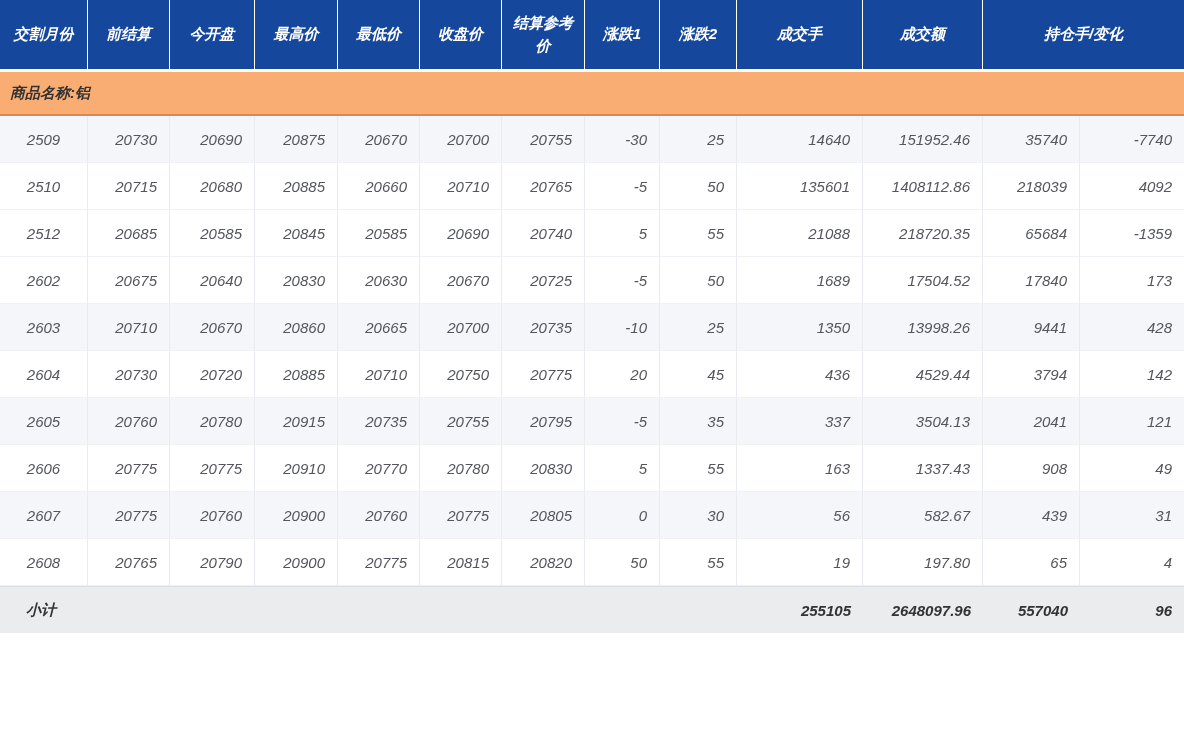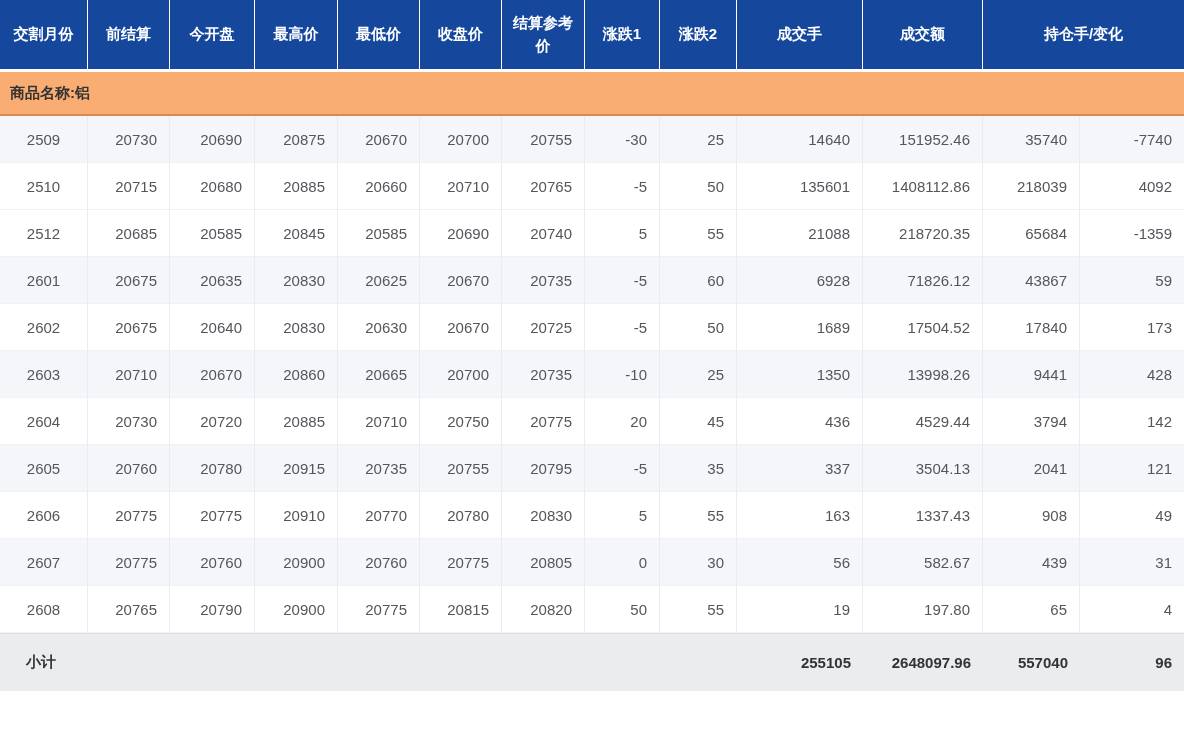--- a/index.html
+++ b/index.html
@@ -12,21 +12,21 @@
     --body-text:#54565B;
     --footer-bg:#EBECEE;
     --footer-text:#333333;
     --grid-v:#E9EBF0;
     --grid-h:#F0F1F5;
   }
   *{box-sizing:border-box;}
   html,body{margin:0;padding:0;background:#fff;}
   body{font-family:"Liberation Sans","DejaVu Sans",sans-serif;}
   .table-wrap{
-    width:1184px;height:730px;overflow:hidden;background:#fff;
+    width:1184px;height:730px;overflow:hidden;background:#fff;font-style:italic;
   }
   table.quotes{
     width:1184px;border-collapse:separate;border-spacing:0;table-layout:fixed;
   }
   table.quotes thead th{
     background:var(--header-bg);color:var(--header-text);
     font-size:15px;font-weight:bold;text-align:center;vertical-align:middle;
     height:72px;padding:0 4px;line-height:1.5;
     border-right:1px solid #fff;border-bottom:3px solid #fff;
   }
@@ -41,21 +41,21 @@
     background:var(--row-bg);
     border-right:1px solid var(--grid-v);border-bottom:1px solid var(--grid-h);
     white-space:nowrap;overflow:hidden;
   }
   table.quotes tbody td.data-cell:last-child{border-right:none;margin-top:20px;}
   table.quotes tbody tr.stripe td.data-cell{background:var(--stripe-bg);}
   .c-center{text-align:center;}
   .c-right{text-align:right;padding-right:12px;}
   table.quotes tfoot td{
     background:var(--footer-bg);color:var(--footer-text);font-weight:bold;
-    font-size:15px;height:58px;vertical-align:middle;
+    font-size:15px;height:47px;vertical-align:middle;
     border-top:1px solid #DDDEE2;white-space:nowrap;
   }
   td.f-label{text-align:left;padding-left:26px;}
 </style>
 </head>
 <body>
 
 <div class="table-wrap">
   <table class="quotes">
     <colgroup>
@@ -132,35 +132,20 @@
           <td class="data-cell c-right">20585</td>
           <td class="data-cell c-right">20690</td>
           <td class="data-cell c-right">20740</td>
           <td class="data-cell c-right">5</td>
           <td class="data-cell c-right">55</td>
           <td class="data-cell c-right">21088</td>
           <td class="data-cell c-right">218720.35</td>
           <td class="data-cell c-right">65684</td>
           <td class="data-cell c-right">-1359</td>
         </tr>
-        <tr class="stripe">
-          <td class="data-cell c-center">2601</td>
-          <td class="data-cell c-right">20675</td>
-          <td class="data-cell c-right">20635</td>
-          <td class="data-cell c-right">20830</td>
-          <td class="data-cell c-right">20625</td>
-          <td class="data-cell c-right">20670</td>
-          <td class="data-cell c-right">20735</td>
-          <td class="data-cell c-right">-5</td>
-          <td class="data-cell c-right">60</td>
-          <td class="data-cell c-right">6928</td>
-          <td class="data-cell c-right">71826.12</td>
-          <td class="data-cell c-right">43867</td>
-          <td class="data-cell c-right">59</td>
-        </tr>
         <tr>
           <td class="data-cell c-center">2602</td>
           <td class="data-cell c-right">20675</td>
           <td class="data-cell c-right">20640</td>
           <td class="data-cell c-right">20830</td>
           <td class="data-cell c-right">20630</td>
           <td class="data-cell c-right">20670</td>
           <td class="data-cell c-right">20725</td>
           <td class="data-cell c-right">-5</td>
           <td class="data-cell c-right">50</td>

